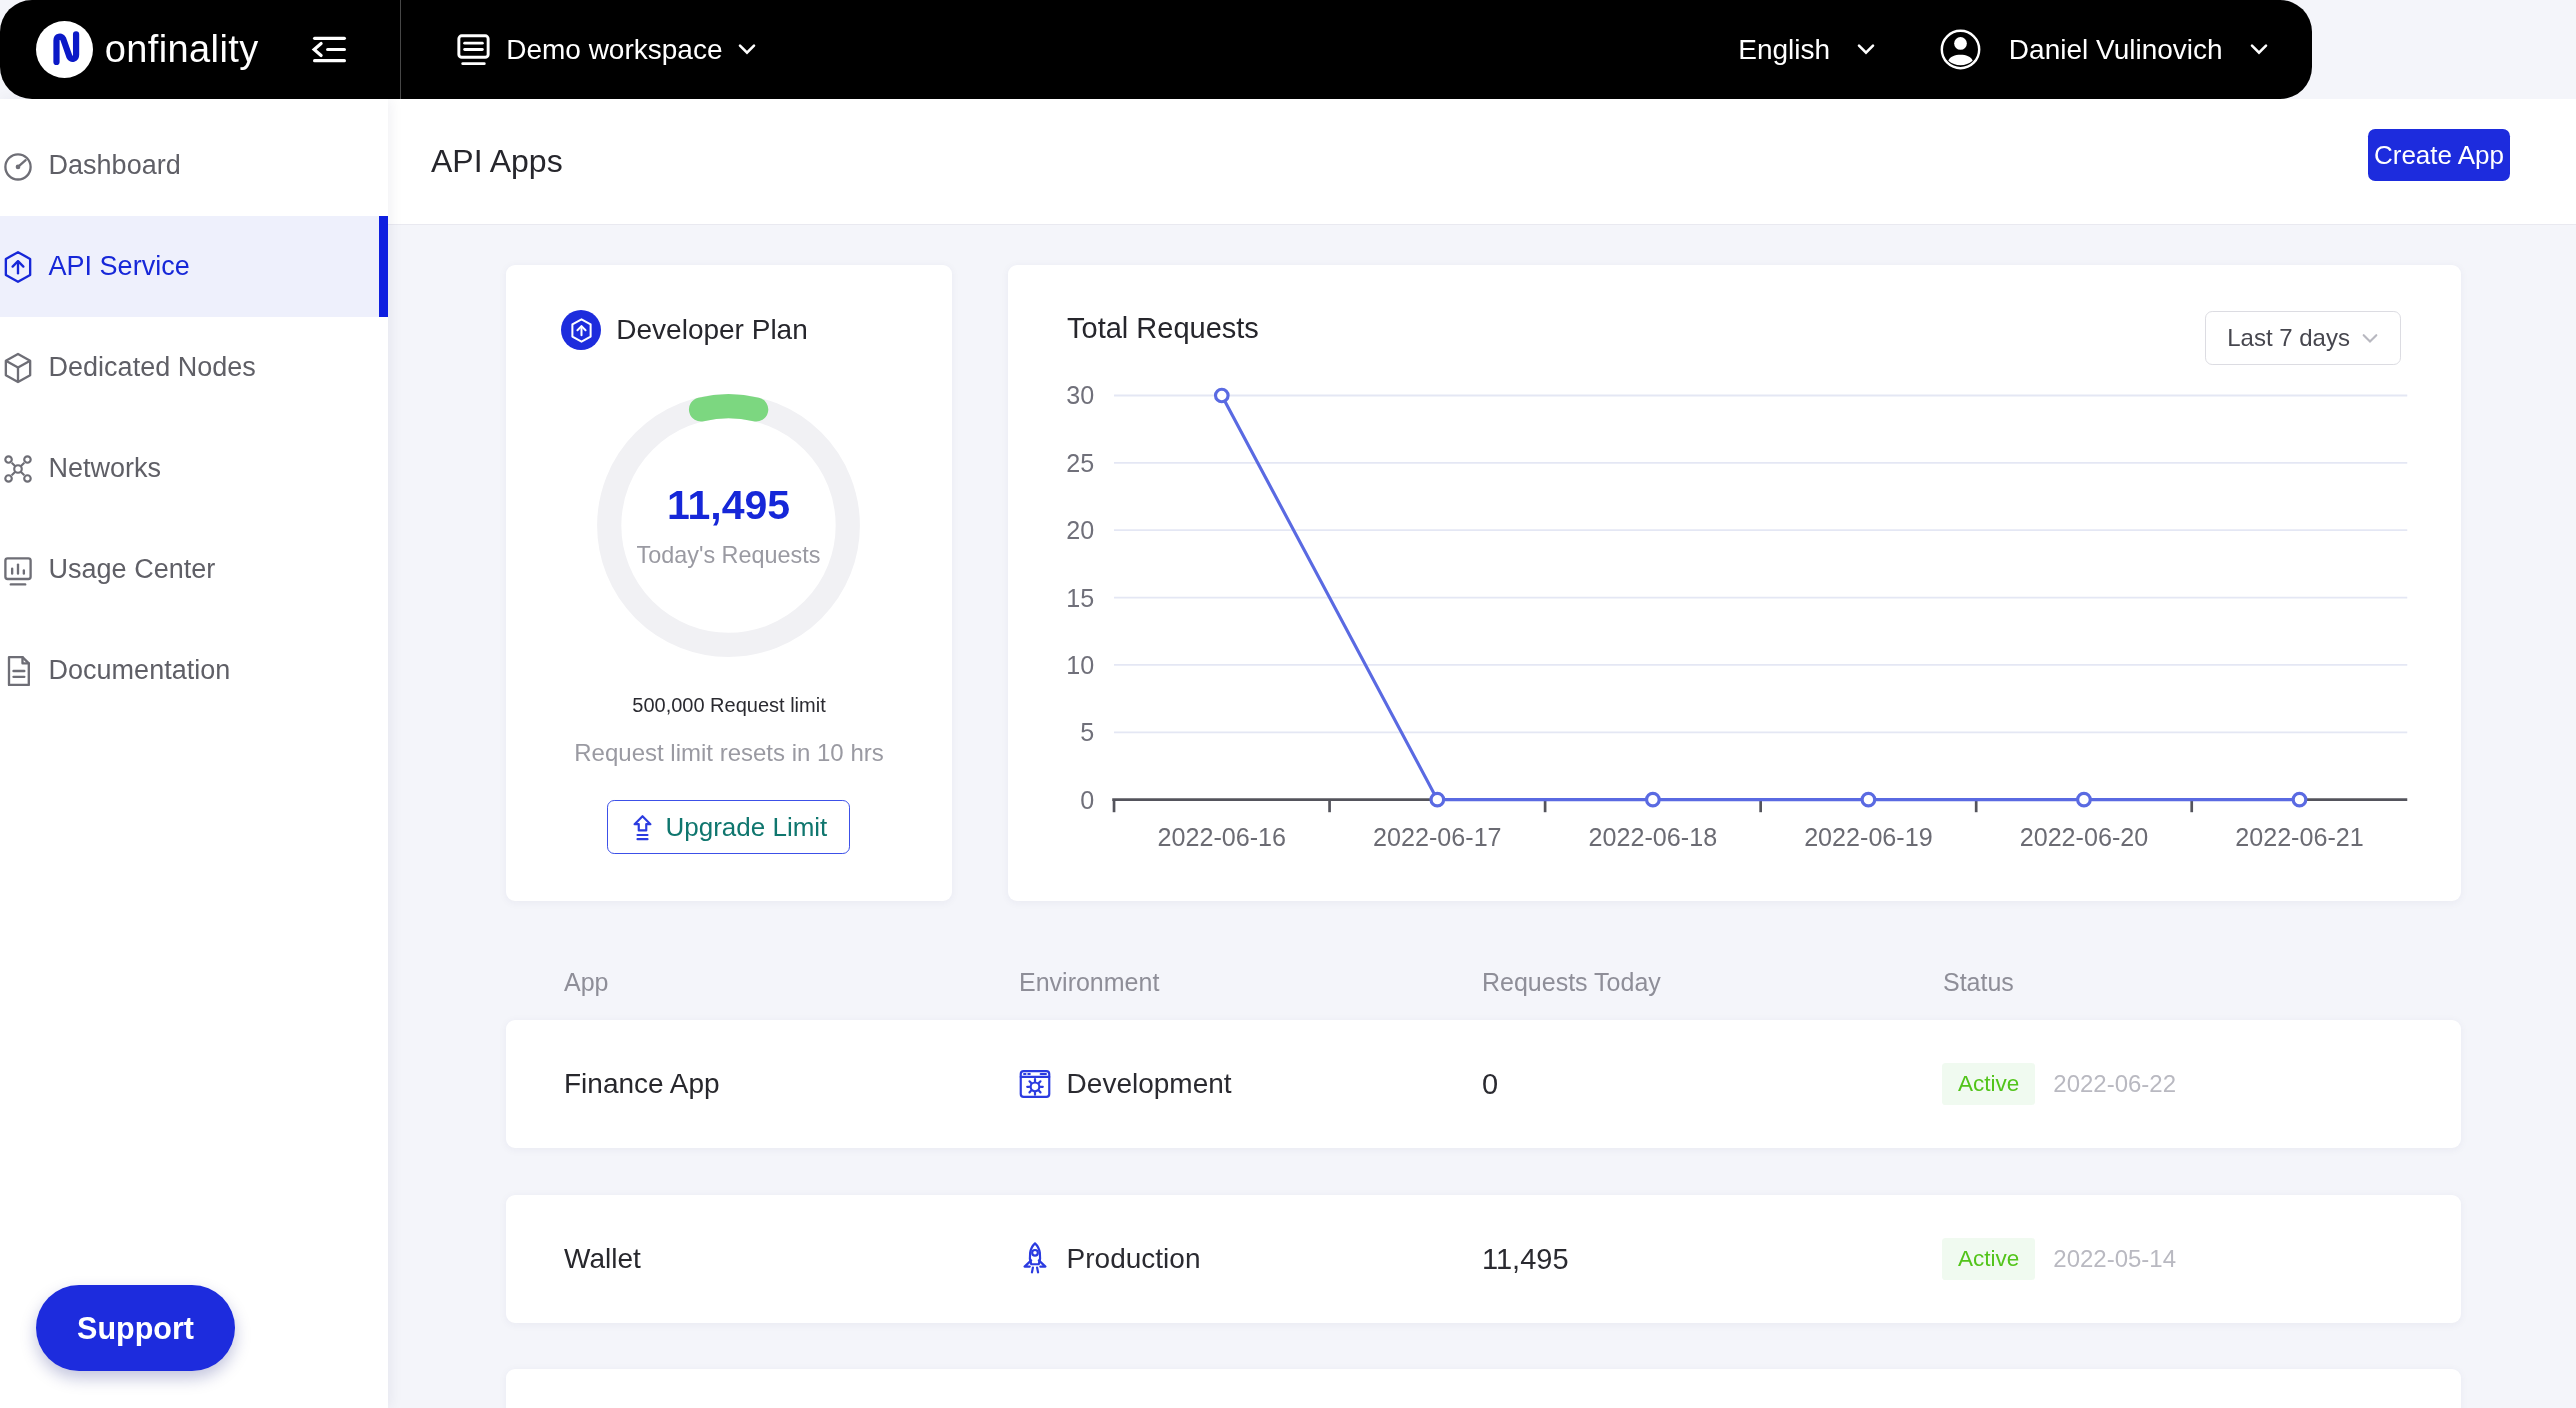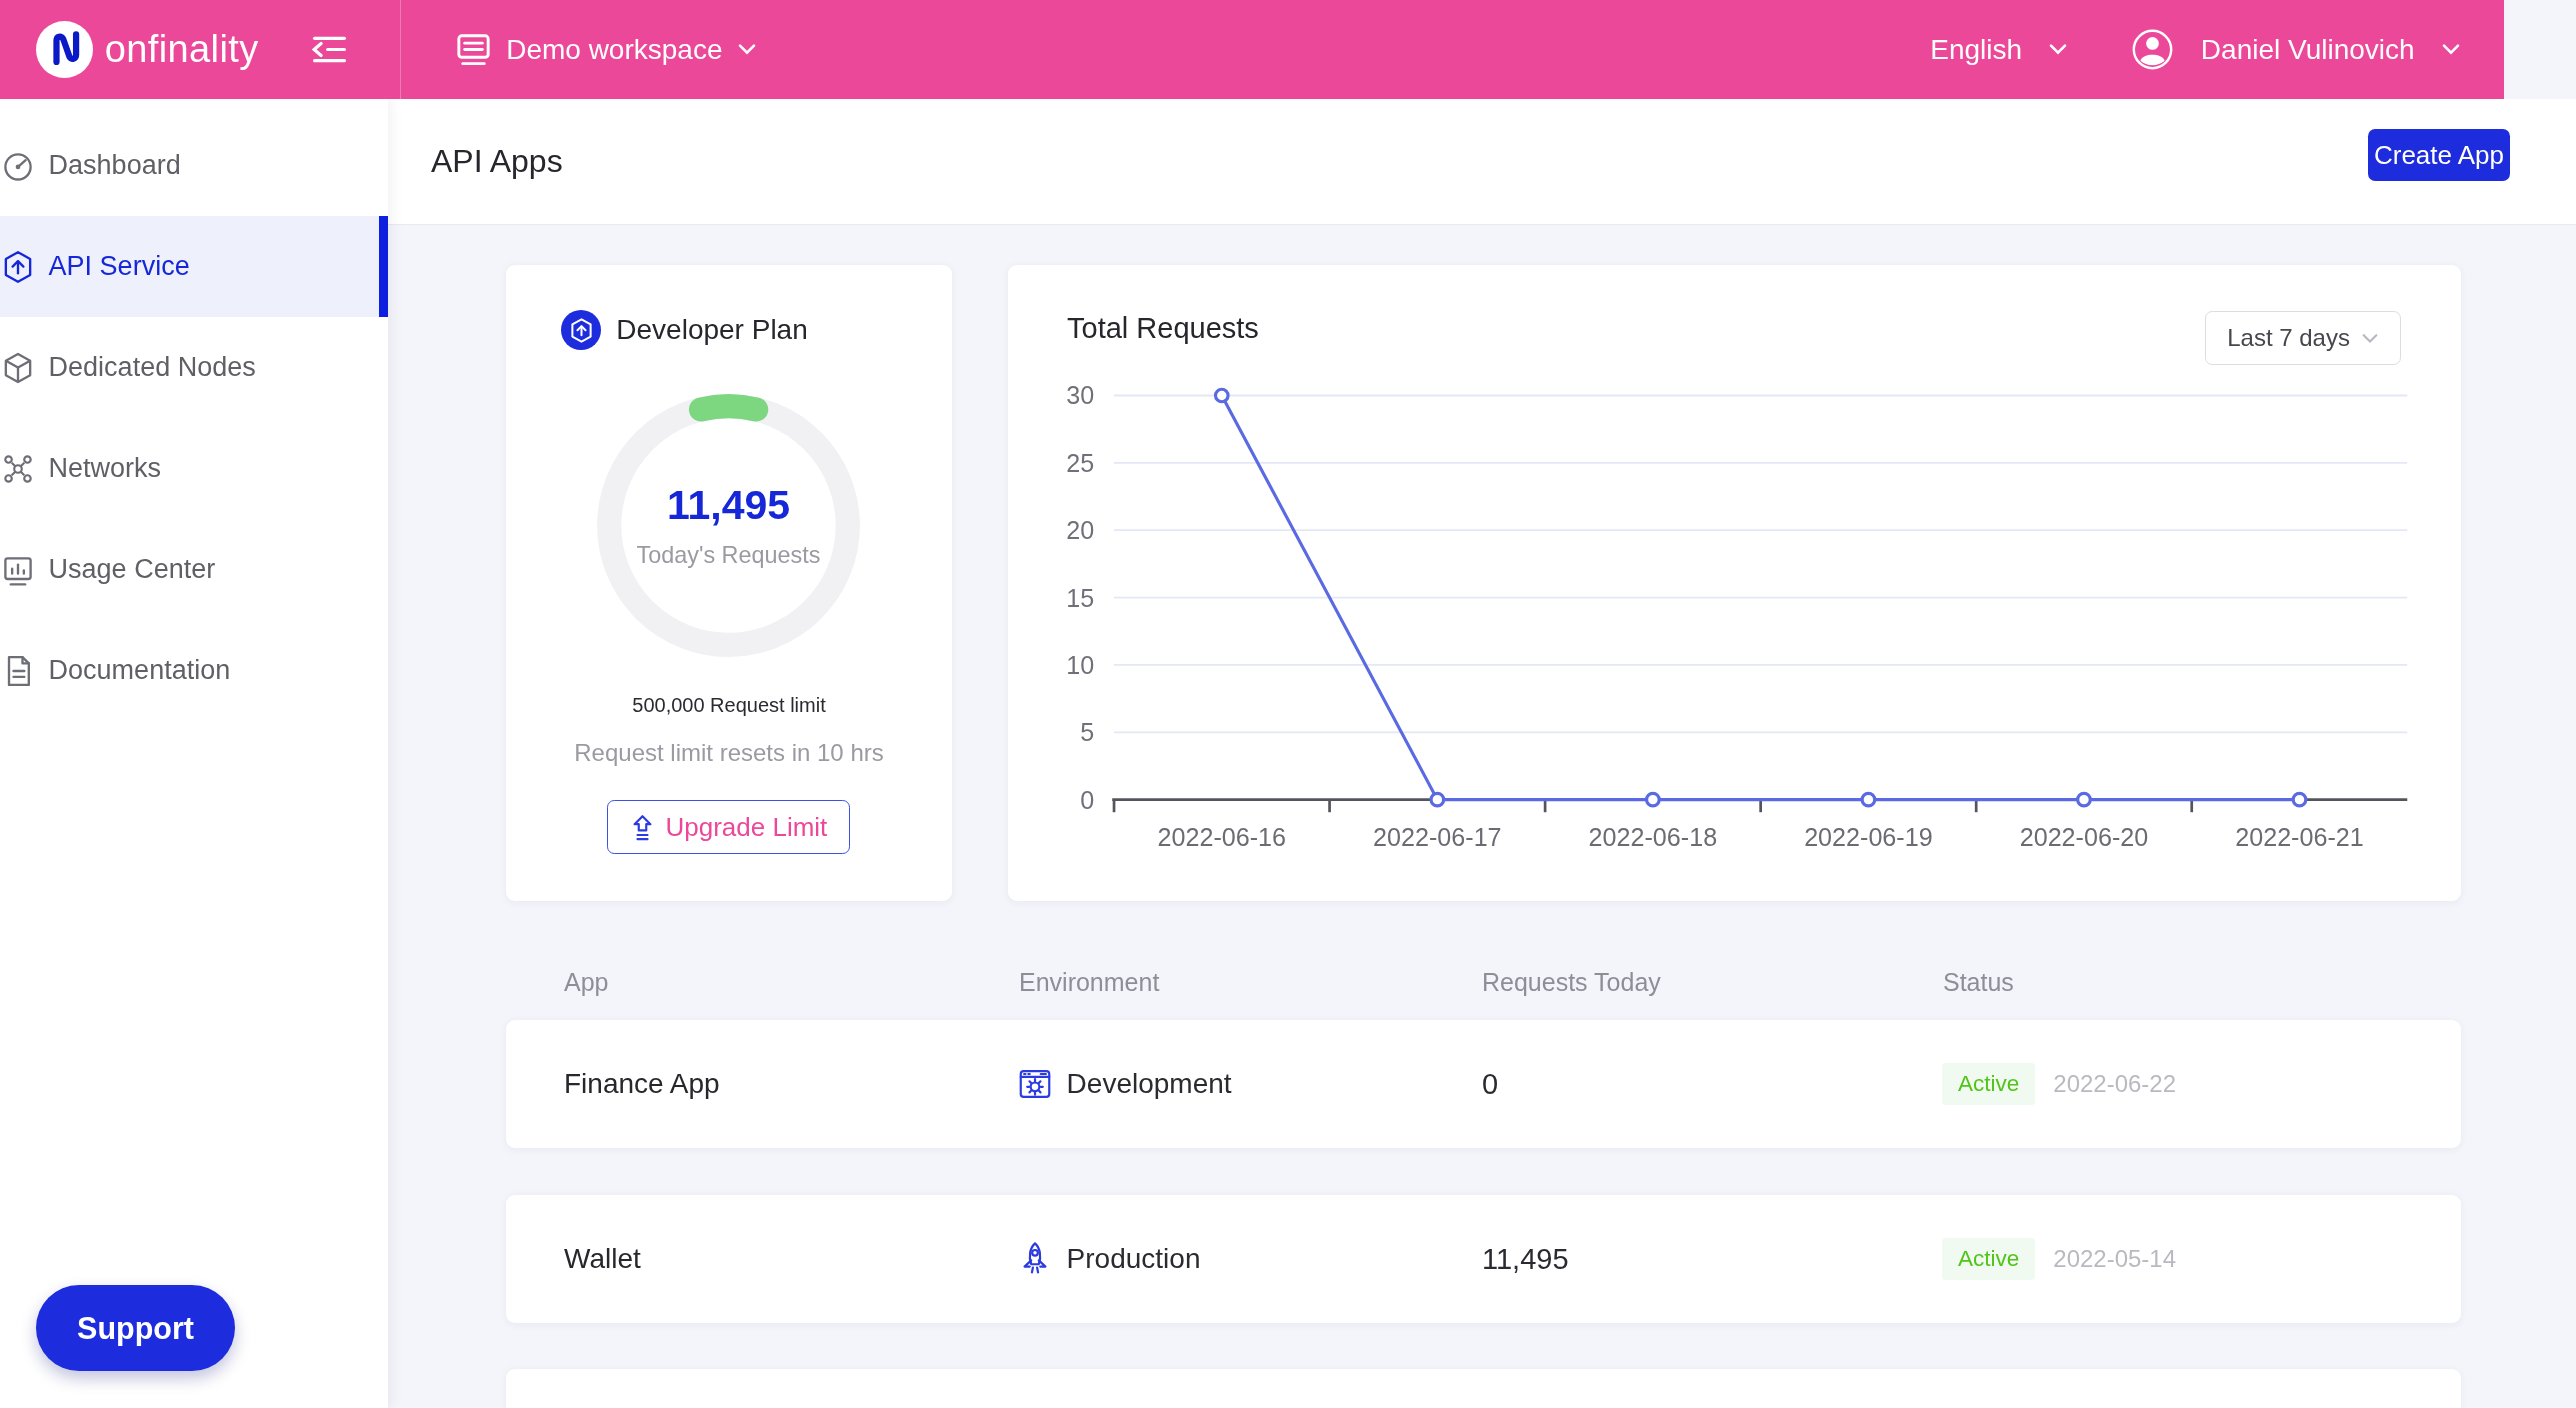--- a/index.html
+++ b/index.html
@@ -1,21 +1,21 @@
 <!DOCTYPE html>
 <html style="font-size:14.4px"><head>
 <meta charset="utf-8">
 <style>
   * { margin:0; padding:0; box-sizing:border-box; }
   html,body { width:2576px; height:1408px; overflow:hidden;
     font-family:"Liberation Sans", sans-serif; background:#f4f5fa; }
 
   
-  .topbar { position:absolute; left:0; top:0; width:2504px; height:99px;
-    background:#ec4899; display:flex; align-items:center; z-index:30; color:#fff; }
+  .topbar { position:absolute; left:0; top:0; width:2312px; height:99px;
+    background:#000000; display:flex; align-items:center; z-index:30; color:#fff;border-radius:32px; }
   .logo-circle { width:57px; height:57px; border-radius:50%; background:#fff;
     margin-left:36px; display:flex; align-items:center; justify-content:center; flex:0 0 auto; }
   .brand { font-size:38px; font-weight:500; letter-spacing:0.4px; margin-left:11.7px; }
   .fold-btn { margin-left:50px; cursor:pointer; display:flex; }
   .top-divider { width:0.9px; height:99px; background:rgba(255,255,255,0.28); margin-left:50px; }
   .ws-group { display:flex; align-items:center; margin-left:52px; cursor:pointer; }
   .ws-label { font-size:28px; margin-left:12.6px; }
   .chev { margin-left:14.4px; display:flex; }
   .top-right { margin-left:auto; display:flex; align-items:center; margin-right:43px; }
   .lang-group, .user-group { display:flex; align-items:center; cursor:pointer;gap:12px; }
@@ -62,21 +62,21 @@
   .donut-wrap { position:absolute; left:79px; top:117px; width:287px; height:287px; }
   .donut-center { position:absolute; left:0; top:0; width:287px; height:287px;
     display:flex; flex-direction:column; align-items:center; justify-content:center; }
   .donut-value { font-size:41px; font-weight:700; color:#1627d8; }
   .donut-caption { font-size:23.4px; color:#9a9aa2; margin-top:12.6px; }
   .limit-text { position:absolute; left:0; top:429px; width:100%; text-align:center;
     font-size:20px; color:#2a2a30; font-weight:500; }
   .reset-text { position:absolute; left:0; top:474px; width:100%; text-align:center;
     font-size:24px; color:#9a9aa2; }
   .upgrade-btn { position:absolute; left:101px; top:535px; width:243px; height:54px;
-    background:#fff; border:1.8px solid #3c50e8; border-radius:7.2px; color:#ec4899;
+    background:#fff; border:1.8px solid #3c50e8; border-radius:7.2px; color:#0f766e;
     font-size:26px; display:flex; align-items:center; justify-content:center; gap:10.8px;
     cursor:pointer; font-family:inherit; }
 
   
   .chart-card { left:620px; top:166px; width:1453px; height:636px; }
   .chart-title { position:absolute; left:59px; top:47px; font-size:29px;
     color:#26262c; font-weight:500; }
   .range-select { position:absolute; left:1197px; top:46px; width:196px; height:54px;
     border:1.8px solid #dcdce2; border-radius:7.2px; background:#fff; display:flex;
     align-items:center; justify-content:center; gap:10.8px; font-size:24px; color:#46464e;

